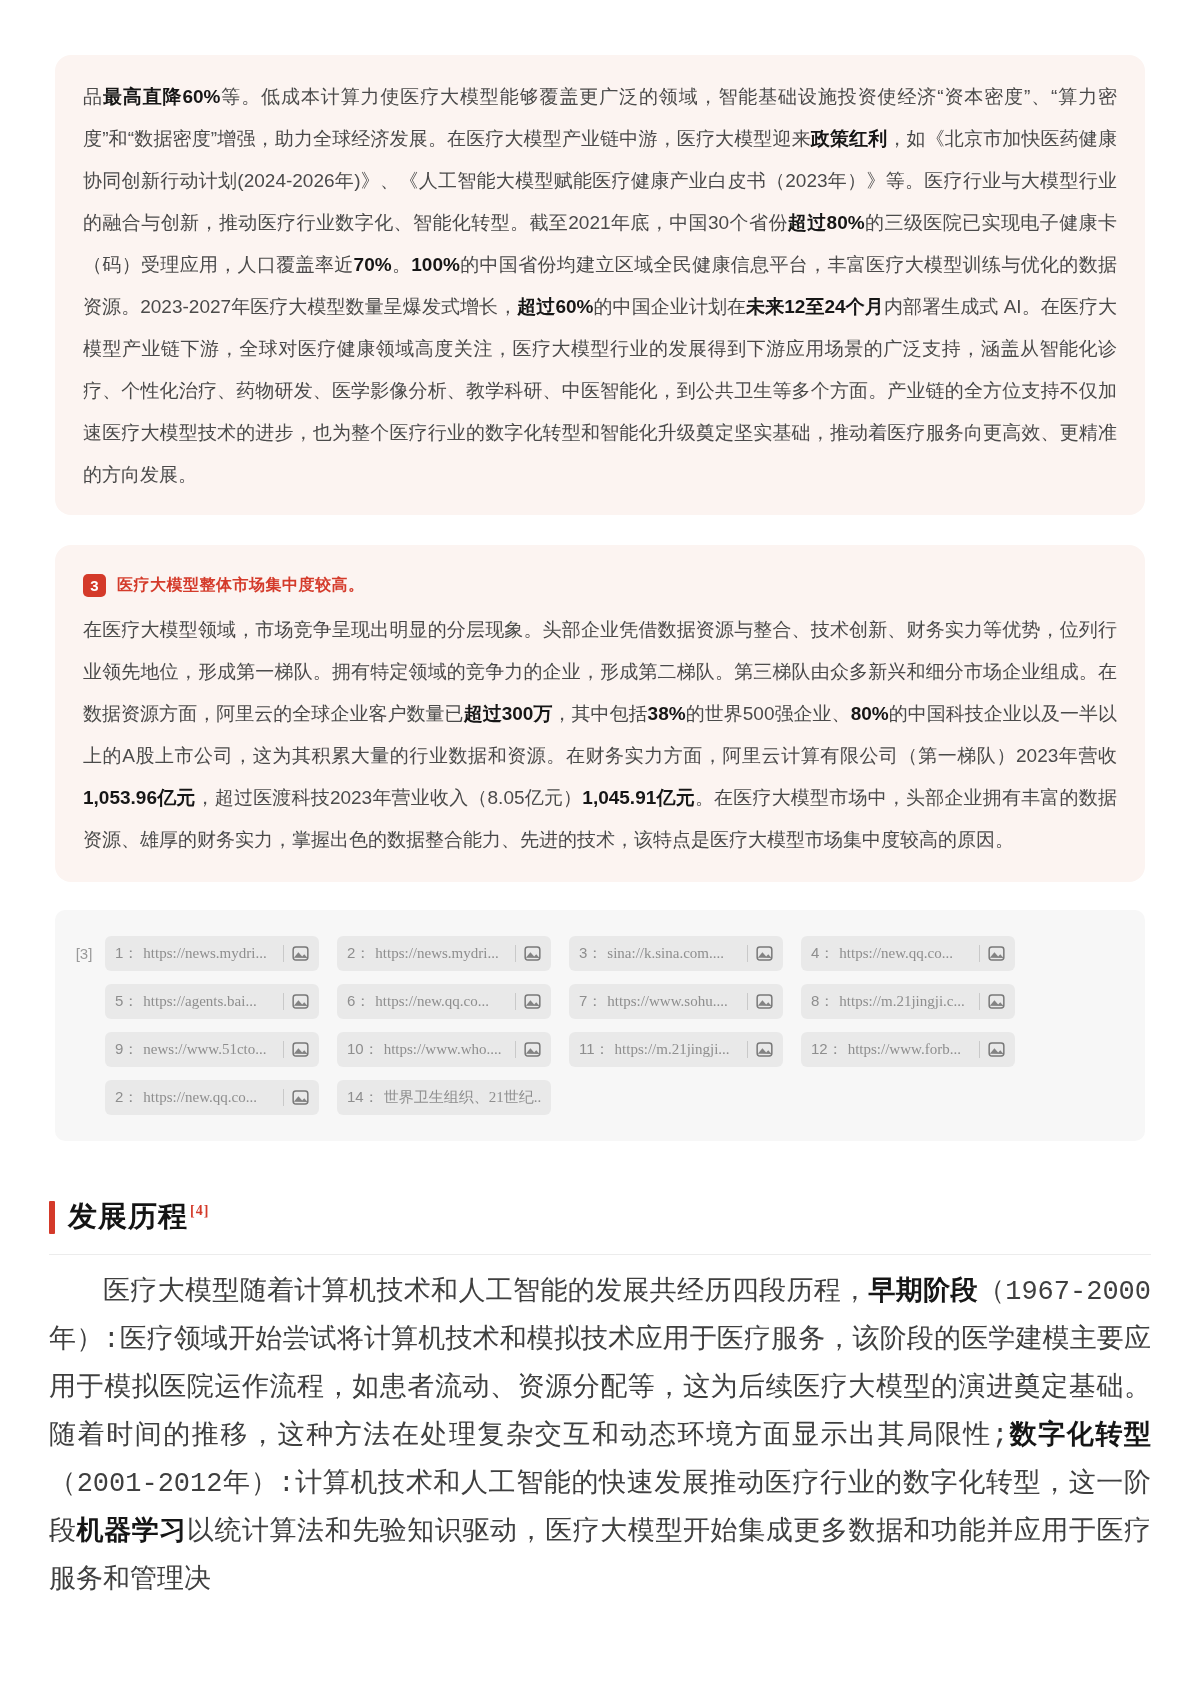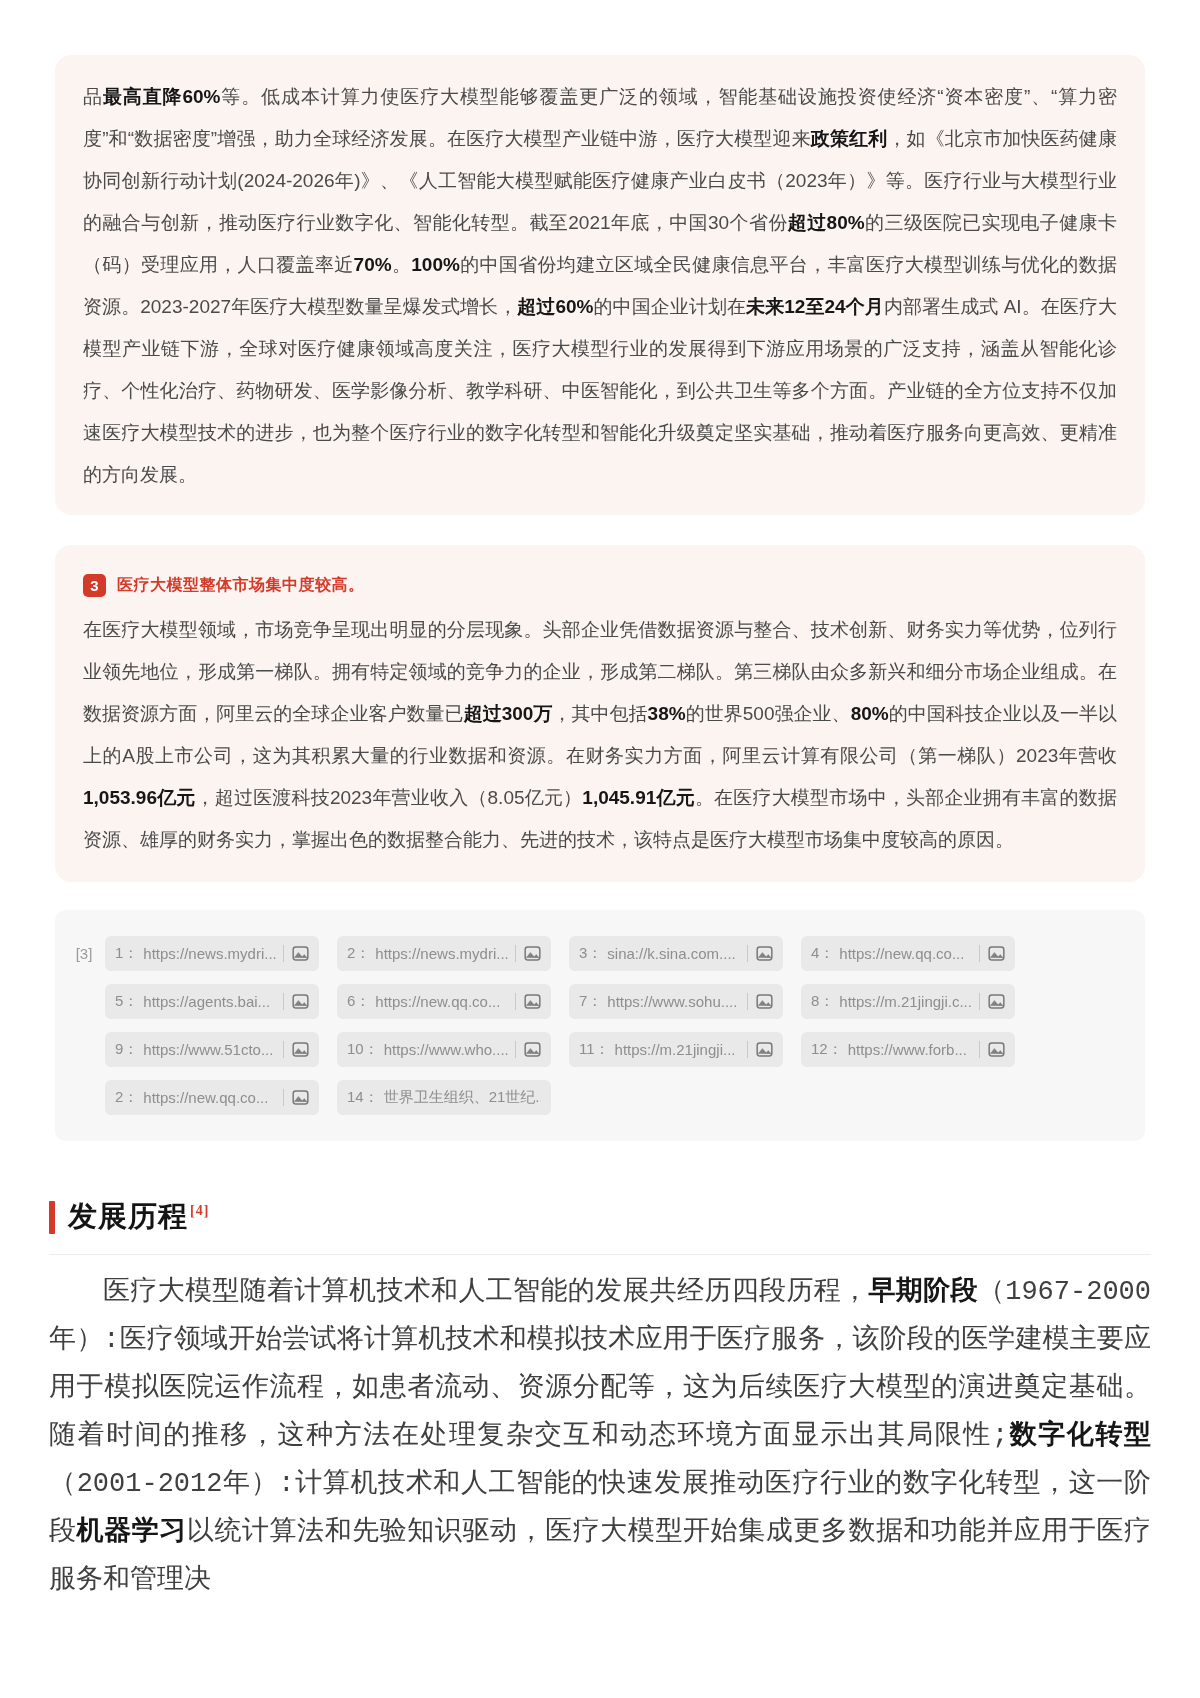--- a/index.html
+++ b/index.html
@@ -30,21 +30,21 @@
     padding:26px 20px 26px 8px;display:flex;align-items:flex-start;
   }
   .ref-label{color:#9a9a9a;font-size:15px;width:42px;flex:none;text-align:center;padding-top:9px;}
   .ref-pills{display:flex;flex-wrap:wrap;column-gap:18px;row-gap:13px;width:932px;}
   .pill{
     width:214px;height:35px;background:var(--pill-bg,#e9e9e9);border-radius:6px;
     display:flex;align-items:center;padding:0 10px;box-sizing:border-box;
     font-size:15px;color:var(--pill-text,#8e8e8e);cursor:pointer;
   }
   .pnum{margin-right:5px;flex:none;}
-  .ptxt{white-space:nowrap;overflow:hidden;flex:1;}
+  .ptxt{white-space:nowrap;overflow:hidden;flex:1;font-family:Liberation Serif, serif;}
   .psep{width:1px;height:17px;background:#c9c9c9;margin:0 8px 0 4px;flex:none;}
   .picon{flex:none;display:flex;color:#787878;}
 
   
   .sec-head{display:flex;align-items:center;gap:13px;margin:56px 0 0 -6px;font-family:Liberation Serif, serif;}
   .bar{width:6px;height:33px;background:var(--accent,#d43a2a);border-radius:1px;flex:none;}
   .sec-head h2{margin:0;font-size:29px;color:#141414;font-weight:700;letter-spacing:1px;}
   .cit{color:var(--accent,#d43a2a);font-size:14px;font-weight:700;margin-left:2px;cursor:pointer;}
   .divider{border:0;border-top:1px solid #ececec;margin:17px 0 0 -6px;width:1102px;}
 
@@ -165,21 +165,21 @@
           <span class="picon">
     <svg width="17" height="15" viewBox="0 0 20 18" fill="none" stroke="currentColor" stroke-width="1.8">
       <rect x="1.2" y="1.2" width="17.6" height="15.6" rx="3.2"></rect>
       <path d="M2 14 L7.5 7.5 L12 12.5 L14.5 10 L18.5 14.5" fill="currentColor" stroke="none" opacity="0.9"></path>
       <path d="M2 16.2 L18 16.2" stroke="none"></path>
     </svg>
   </span>
         </div>
         <div class="pill">
           <span class="pnum">9：</span>
-          <span class="ptxt">https://www.51cto...</span>
+          <span class="ptxt">news://www.51cto...</span>
           <span class="psep"></span>
           <span class="picon">
     <svg width="17" height="15" viewBox="0 0 20 18" fill="none" stroke="currentColor" stroke-width="1.8">
       <rect x="1.2" y="1.2" width="17.6" height="15.6" rx="3.2"></rect>
       <path d="M2 14 L7.5 7.5 L12 12.5 L14.5 10 L18.5 14.5" fill="currentColor" stroke="none" opacity="0.9"></path>
       <path d="M2 16.2 L18 16.2" stroke="none"></path>
     </svg>
   </span>
         </div>
         <div class="pill">

